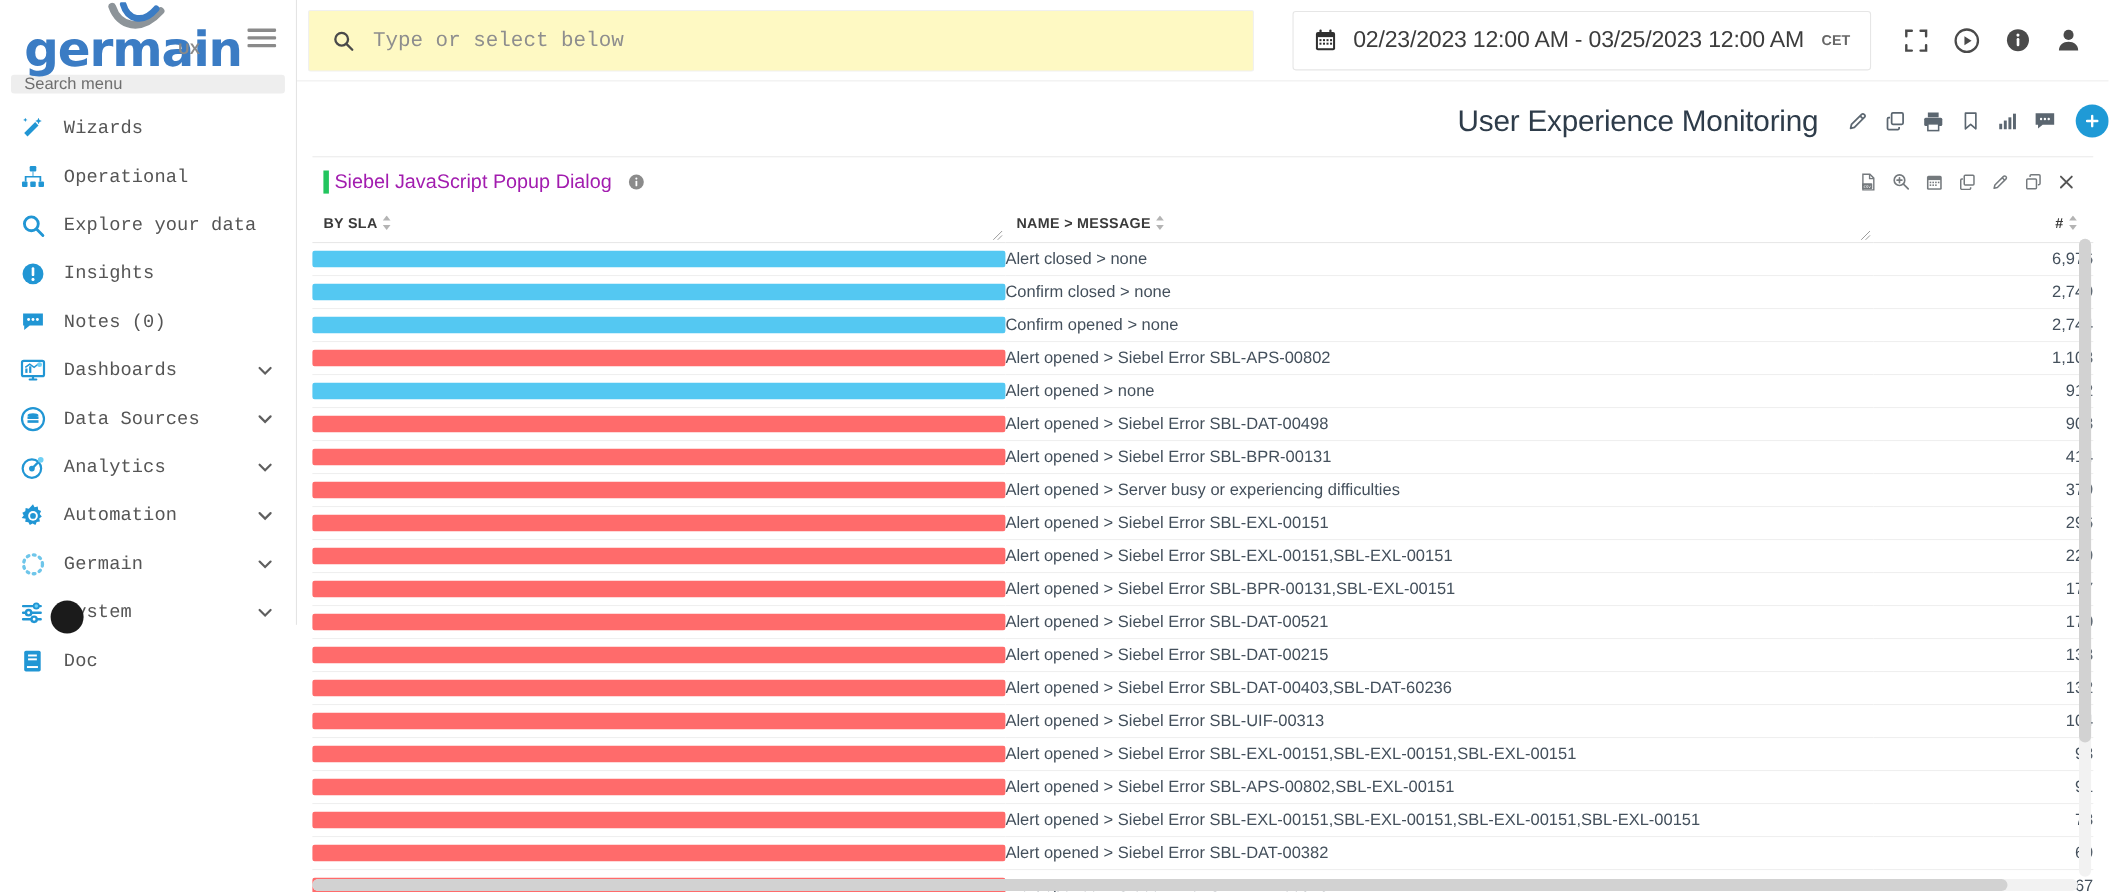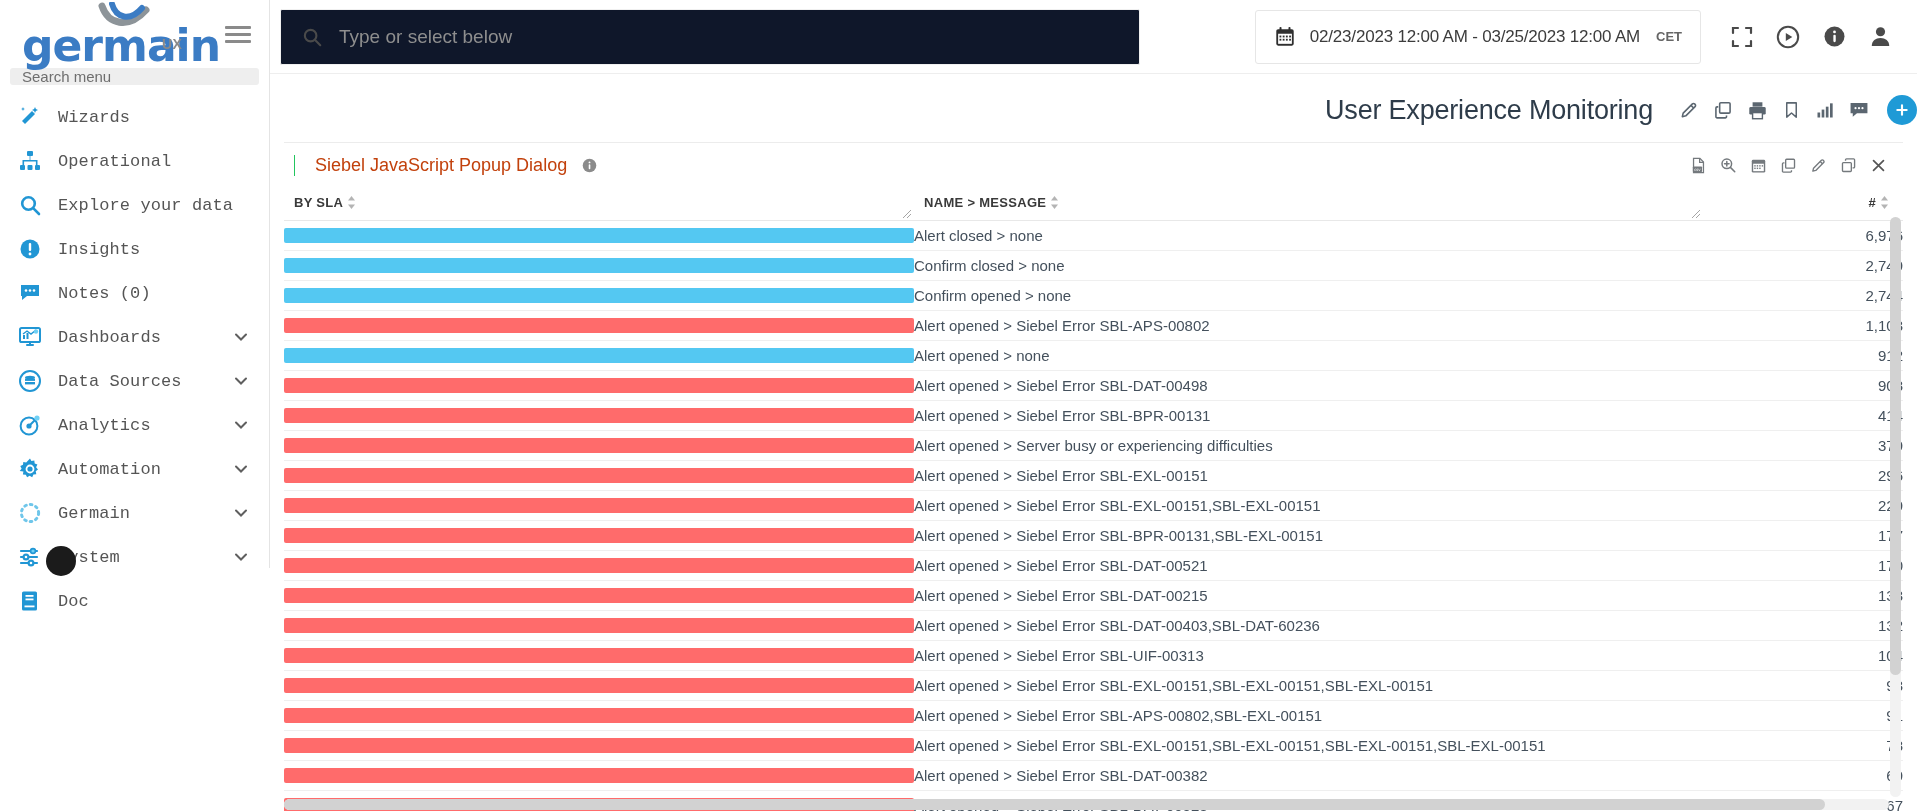--- a/index.html
+++ b/index.html
@@ -70,33 +70,33 @@
   
   .main { flex: 1; display: flex; flex-direction: column; background: #ffffff; min-width: 0; }
 
   .topbar {
     height: 74px; min-height: 74px;
     border-bottom: 1px solid #eeeeee;
     display: flex; align-items: center;
     padding: 0 14px 0 10px; gap: 10px;
   }
   .search-box {
-    flex: 1; height: 56px; background: #0f172a;
+    flex: 1; height: 56px; background: #fef9c3;
     display: flex; align-items: center; padding: 0 20px; gap: 16px;
-    border: 1px solid #f0f0f0; border-radius: 2px; max-width: 860px;
+    border: 1px solid #f0f0f0; border-radius: 2px; max-width: 860px; font-family: Liberation Mono, monospace;
   }
   .search-box .ph { font-size: 19px; color: #8e8e8e; }
 
   .topbar-right { margin-left: auto; display: flex; align-items: center; gap: 0; }
   .date-box {
     height: 54px; border: 1px solid #e6e6e6; border-radius: 3px;
     display: flex; align-items: center; gap: 14px; padding: 0 18px;
     margin-right: 18px;
   }
-  .date-text { font-size: 17px; color: #3c3c3c; white-space: nowrap; letter-spacing: -0.2px; }
+  .date-text { font-size: 21px; color: #3c3c3c; white-space: nowrap; letter-spacing: -0.2px; }
   .tz { font-size: 13px; color: #666; font-weight: 600; margin-left: 2px; }
   .tb-icon {
     width: 46px; height: 46px; display: flex; align-items: center; justify-content: center;
     color: #5a5a5a; cursor: pointer;
   }
 
   
   .title-row {
     display: flex; align-items: center; gap: 0;
     padding: 20px 0 16px 14px;
@@ -122,22 +122,22 @@
   .widget {
     margin: 0 14px 0 14px; flex: 1; min-height: 0;
     border-top: 1px solid #ececec;
     display: flex; flex-direction: column;
   }
   .widget-head {
     height: 44px; display: flex; align-items: center;
     padding: 0 4px 0 10px;
   }
   .widget-title {
-    font-size: 18px; color: #c2410c;
-    border-left: 1px solid #22c55e; padding-left: 20px;
+    font-size: 18px; color: #a21caf;
+    border-left: 5px solid #22c55e; padding-left: 5px;
   }
   .widget-info { margin-left: 14px; display: flex; align-items: center; }
   .widget-tools { margin-left: auto; display: flex; align-items: center; gap: 4px; padding-right: 8px; }
   .wt-icon {
     width: 26px; height: 26px; display: flex; align-items: center; justify-content: center;
     color: #74797d; cursor: pointer;
   }
 
   
   .table-wrap { flex: 1; min-height: 0; display: flex; position: relative; }

